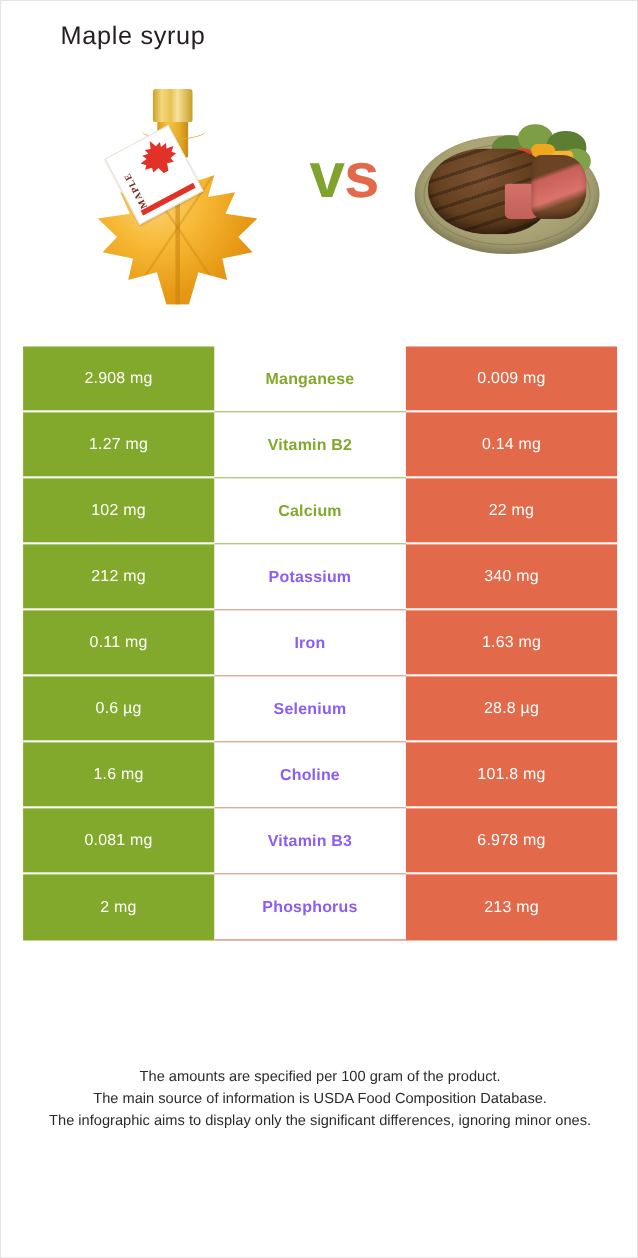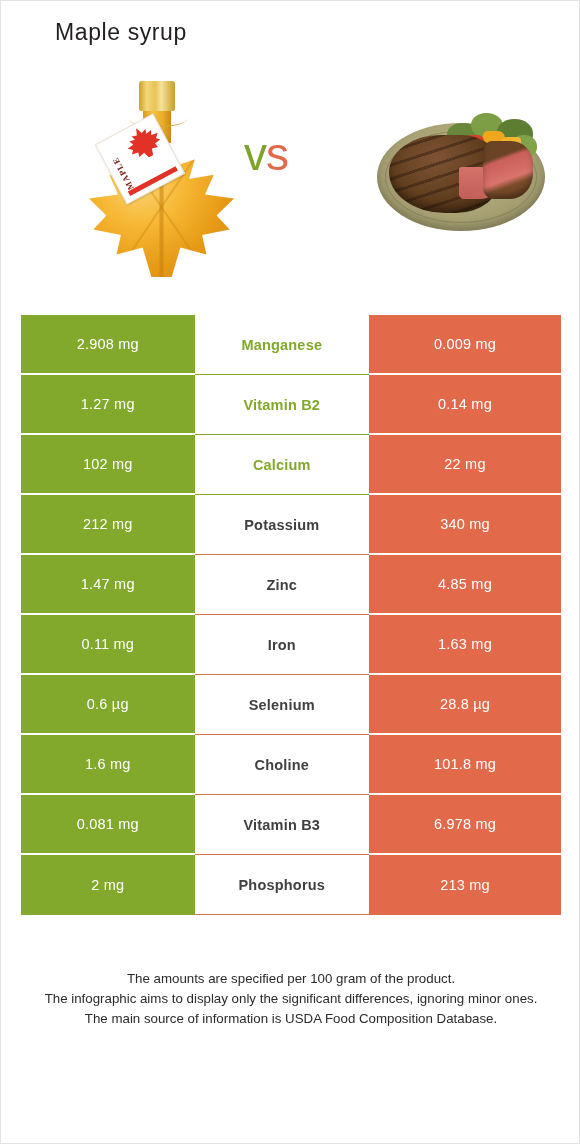--- a/index.html
+++ b/index.html
@@ -48,23 +48,23 @@
     left: 0;
     width: 580px;
     height: 215px;
   }
 
   .vs {
     position: absolute;
     left: 243px;
     top: 58px;
     width: 100px;
-    text-align: left;
-    font-size: 46px;
-    font-weight: 400;
+    text-align: right;
+    font-size: 58px;
+    font-weight: 700;
     letter-spacing: -1px;
     font-family: "Liberation Sans", sans-serif;
     line-height: 1;
   }
   .vs .v { color: #7fa32c; }
   .vs .s { color: #e2694a; }
 
   
   .syrup-wrap {
     position: absolute;
@@ -292,21 +292,21 @@
     color: #ffffff;
     border-bottom: 2px solid #ffffff;
   }
   .cell-mid {
     width: 180px;
     background: #ffffff;
     font-weight: 700;
     font-size: 14.5px;
   }
   .cell-mid.win-left  { color: #82a92b; border-bottom: 1px solid #82a92b; }
-  .cell-mid.win-right { color: #404040; border-bottom: 1px solid #cf7257; }
+  .cell-mid.win-right { color: #8b5cf6; border-bottom: 1px solid #cf7257; }
   .row:last-child .cell-left,
   .row:last-child .cell-right { border-bottom: none; }
 
   
   .footnote {
     position: absolute;
     left: 26px;
     top: 968px;
     width: 528px;
     text-align: center;
@@ -379,25 +379,20 @@
         <div class="cell cell-left">102 mg</div>
         <div class="cell cell-mid win-left">Calcium</div>
         <div class="cell cell-right">22 mg</div>
       </div>
       <div class="row">
         <div class="cell cell-left">212 mg</div>
         <div class="cell cell-mid win-right">Potassium</div>
         <div class="cell cell-right">340 mg</div>
       </div>
       <div class="row">
-        <div class="cell cell-left">1.47 mg</div>
-        <div class="cell cell-mid win-right">Zinc</div>
-        <div class="cell cell-right">4.85 mg</div>
-      </div>
-      <div class="row">
         <div class="cell cell-left">0.11 mg</div>
         <div class="cell cell-mid win-right">Iron</div>
         <div class="cell cell-right">1.63 mg</div>
       </div>
       <div class="row">
         <div class="cell cell-left">0.6 µg</div>
         <div class="cell cell-mid win-right">Selenium</div>
         <div class="cell cell-right">28.8 µg</div>
       </div>
       <div class="row">
@@ -412,17 +407,17 @@
       </div>
       <div class="row">
         <div class="cell cell-left">2 mg</div>
         <div class="cell cell-mid win-right">Phosphorus</div>
         <div class="cell cell-right">213 mg</div>
       </div>
     </div>
 
   <div class="footnote">
     <p>The amounts are specified per 100 gram of the product.</p>
+    <p>The main source of information is USDA Food Composition Database.</p>
     <p>The infographic aims to display only the significant differences, ignoring minor ones.</p>
-    <p>The main source of information is USDA Food Composition Database.</p>
   </div>
 
 </div>
 
 </body></html>

